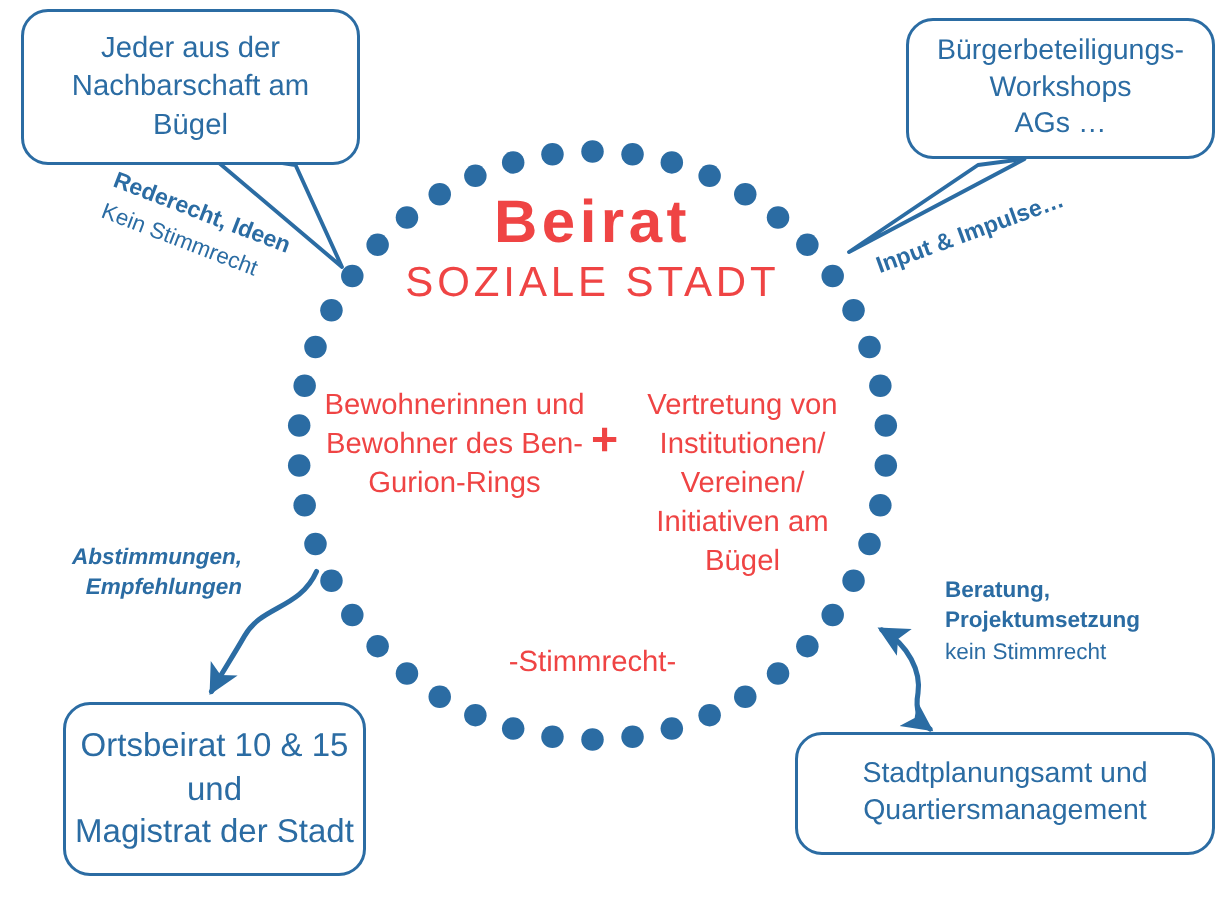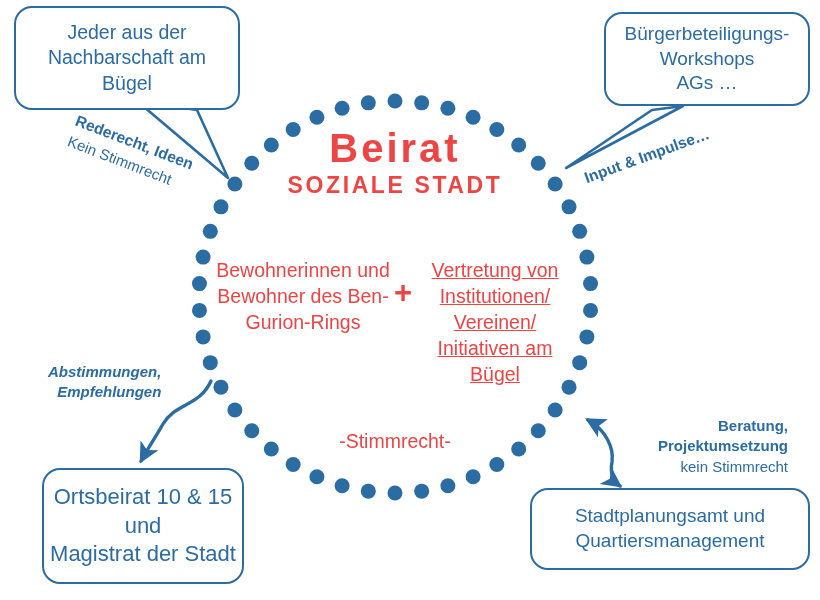--- a/index.html
+++ b/index.html
@@ -80,42 +80,40 @@
   #title-beirat {
     left: 230px; top: 126px;
     width: 330px;
     font-size: 40px;
     font-weight: bold;
     letter-spacing: 3px;
   }
   #title-soziale-stadt {
     left: 230px; top: 172px;
     width: 330px;
-    font-size: 23px;
+    font-size: 28px;
     letter-spacing: 2.6px;
-    font-weight: bold;
   }
   #title-ring {
     left: 230px; top: 200px;
     width: 330px;
     font-size: 23px;
     letter-spacing: 0.4px;
   }
   #col-left {
     left: 208px; top: 258px;
     width: 190px;
     font-size: 19.5px;
     line-height: 1.33;
   }
   #col-right {
     left: 420px; top: 258px;
     width: 150px;
     font-size: 19.5px;
     line-height: 1.33;
-    text-decoration: underline;
   }
   #plus-sign {
     left: 386px; top: 275px;
     width: 34px;
     font-size: 31px;
     font-weight: bold;
   }
   #stimmrecht {
     left: 285px; top: 430px;
     width: 220px;
@@ -156,24 +154,23 @@
     white-space: nowrap;
   }
   #annot-abstimmungen {
     left: 48px; top: 362px;
     font-size: 15px;
     font-weight: bold;
     text-align: right;
     font-style: italic;
   }
   #annot-beratung {
-    left: 630px; top: 416px;
+    left: 630px; top: 384px;
     font-size: 15px;
-    text-align: right;
-    margin-left: 28px;
+    text-align: left;
   }
   #annot-beratung .strong { font-weight: bold; display: block; }
   #annot-beratung .plain  { font-weight: normal; display: block; font-size: 15px; }
 </style>
 </head>
 <body>
 
 <div id="stage">
 
   <svg class="layer-svg" id="dot-circle-layer" viewBox="0 0 820 600">

